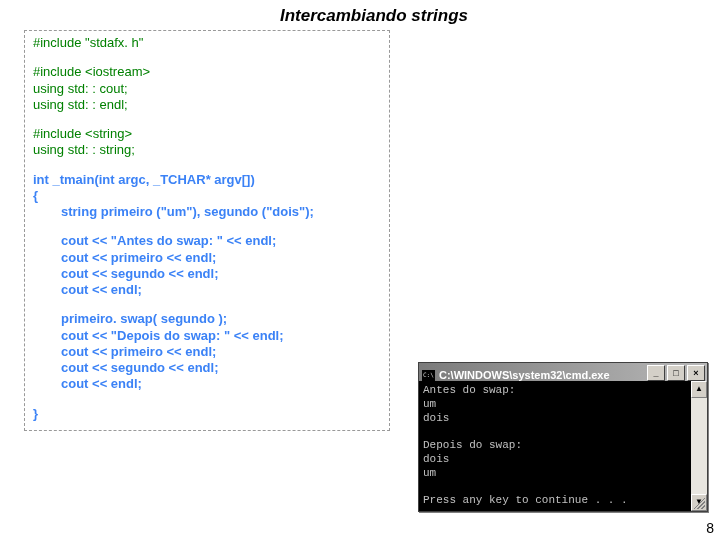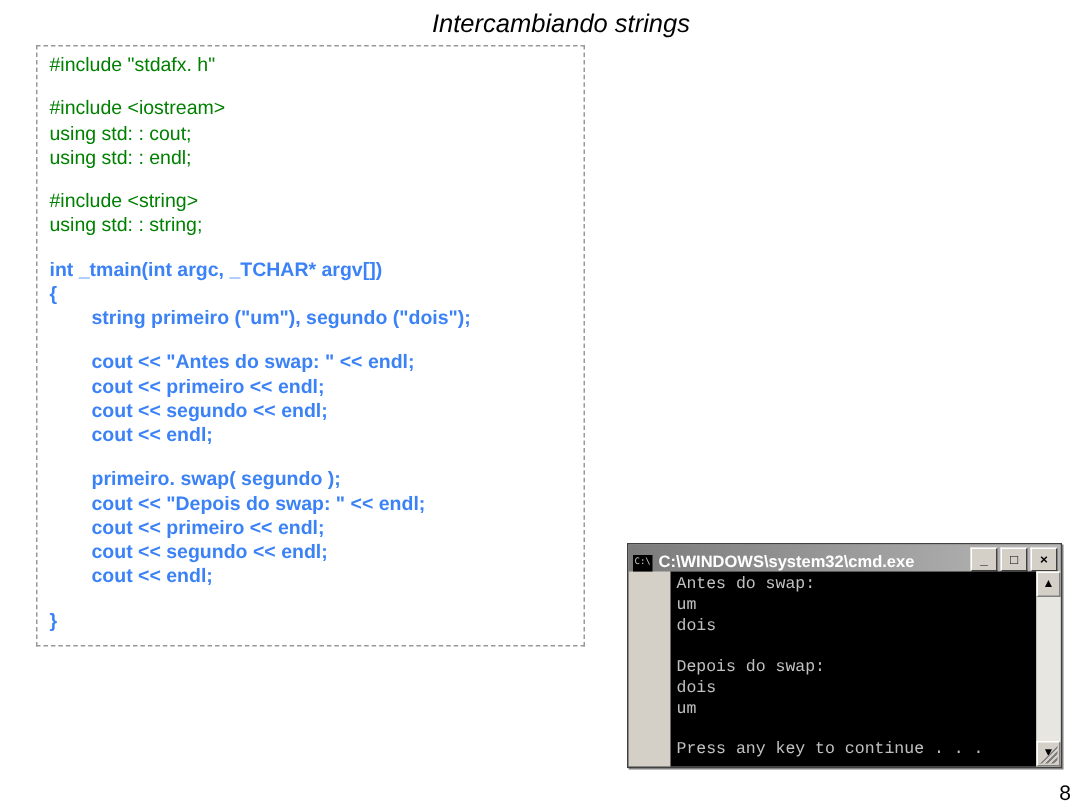--- a/index.html
+++ b/index.html
@@ -9,21 +9,21 @@
     height: 540px;
     font-family: Arial, Helvetica, sans-serif;
     font-size: 13px;
     background: #fff;
     overflow: hidden;
     position: relative;
   }
   .title {
     text-align: center;
     font-style: italic;
-    font-weight: normal;
+    font-weight: bold;
     font-size: 17px;
     padding: 6px 0 2px 0;
     margin-left: 28px;
   }
   .codebox {
     border: 1px dashed #999;
     margin: 2px 24px 0 24px;
     padding: 4px 8px 8px 8px;
     width: 348px;
     line-height: 1.25;
@@ -80,21 +80,20 @@
     display: flex;
     align-items: center;
     justify-content: center;
     font-family: Arial;
     font-size: 9px;
     font-weight: bold;
     color: #000;
   }
   .con-body {
     display: flex;
-    padding-left: 28px;
   }
   .con-text {
     background: #000;
     color: #c0c0c0;
     font-family: "Courier New", monospace;
     font-size: 11px;
     padding: 3px 4px;
     flex: 1;
     min-height: 116px;
     line-height: 1.25;

